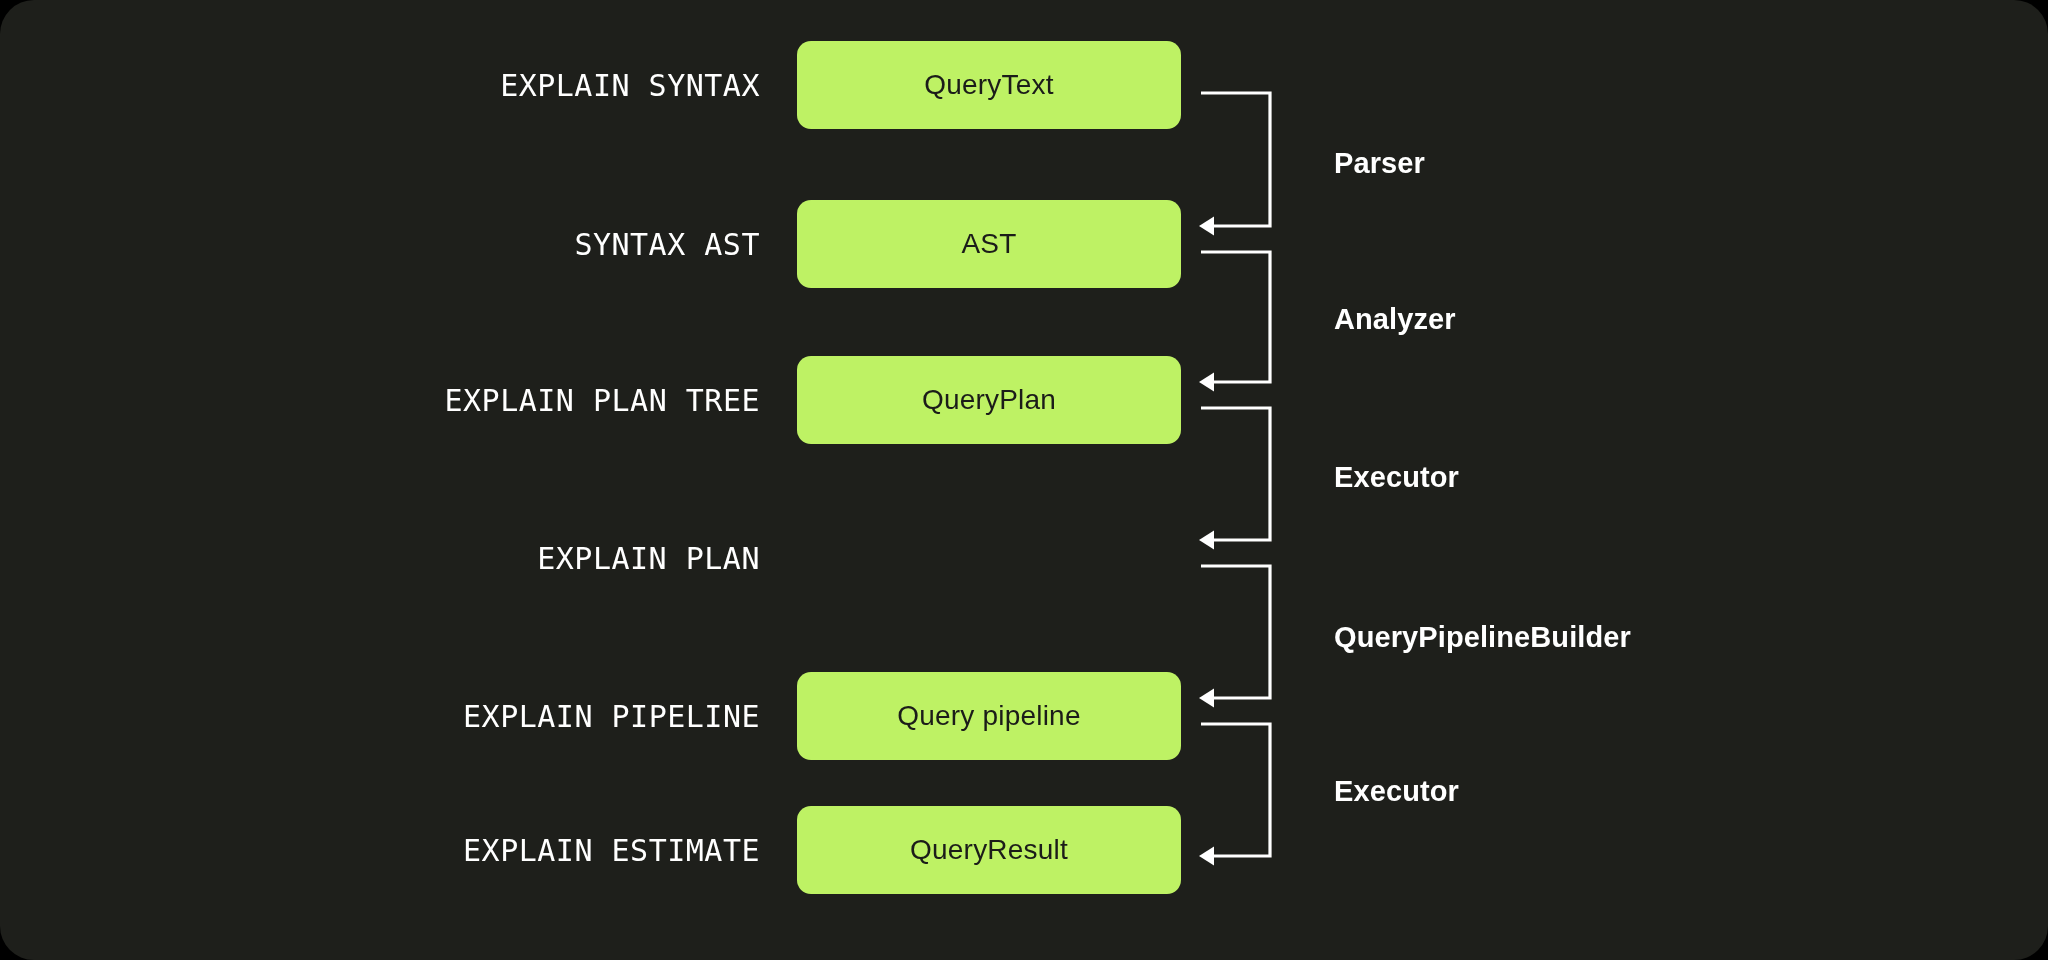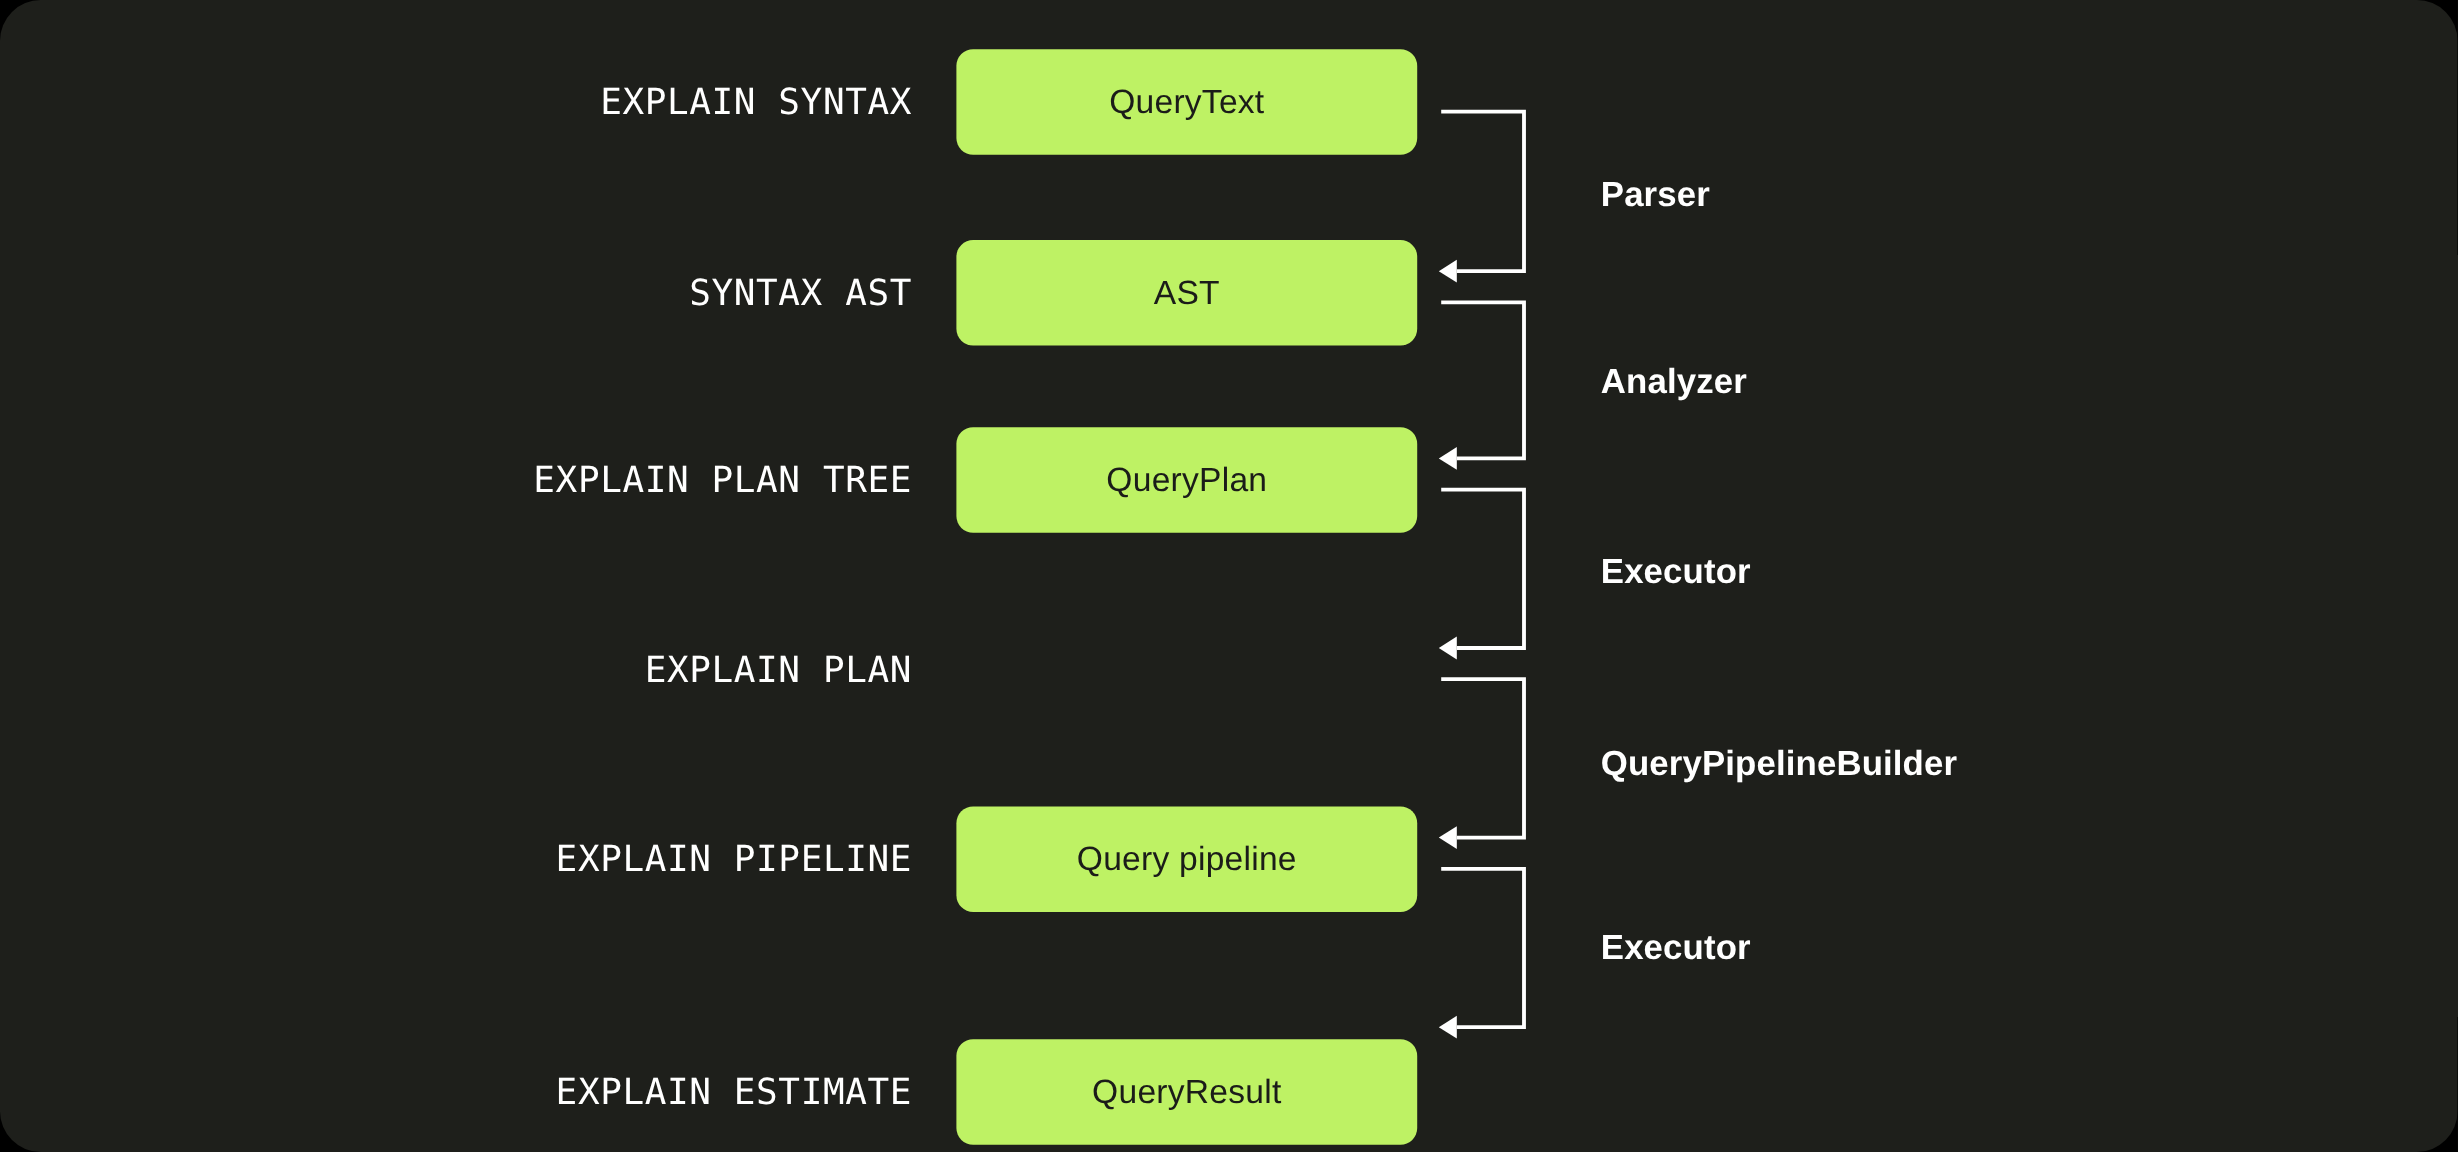--- a/index.html
+++ b/index.html
@@ -135,21 +135,21 @@
 
   <div class="row" style="top:514px">
     <div class="explain-label">EXPLAIN PLAN</div>
   </div>
 
   <div class="row" style="top:672px">
     <div class="explain-label">EXPLAIN PIPELINE</div>
     <div class="node-box">Query pipeline</div>
   </div>
 
-  <div class="row" style="top:866px">
+  <div class="row" style="top:806px">
     <div class="explain-label">EXPLAIN ESTIMATE</div>
     <div class="node-box">QueryResult</div>
   </div>
 
   <div class="stage-label" style="top:163px">Parser</div>
   <div class="stage-label" style="top:319px">Analyzer</div>
   <div class="stage-label" style="top:477px">Executor</div>
   <div class="stage-label" style="top:637px">QueryPipelineBuilder</div>
   <div class="stage-label" style="top:791px">Executor</div>
 

